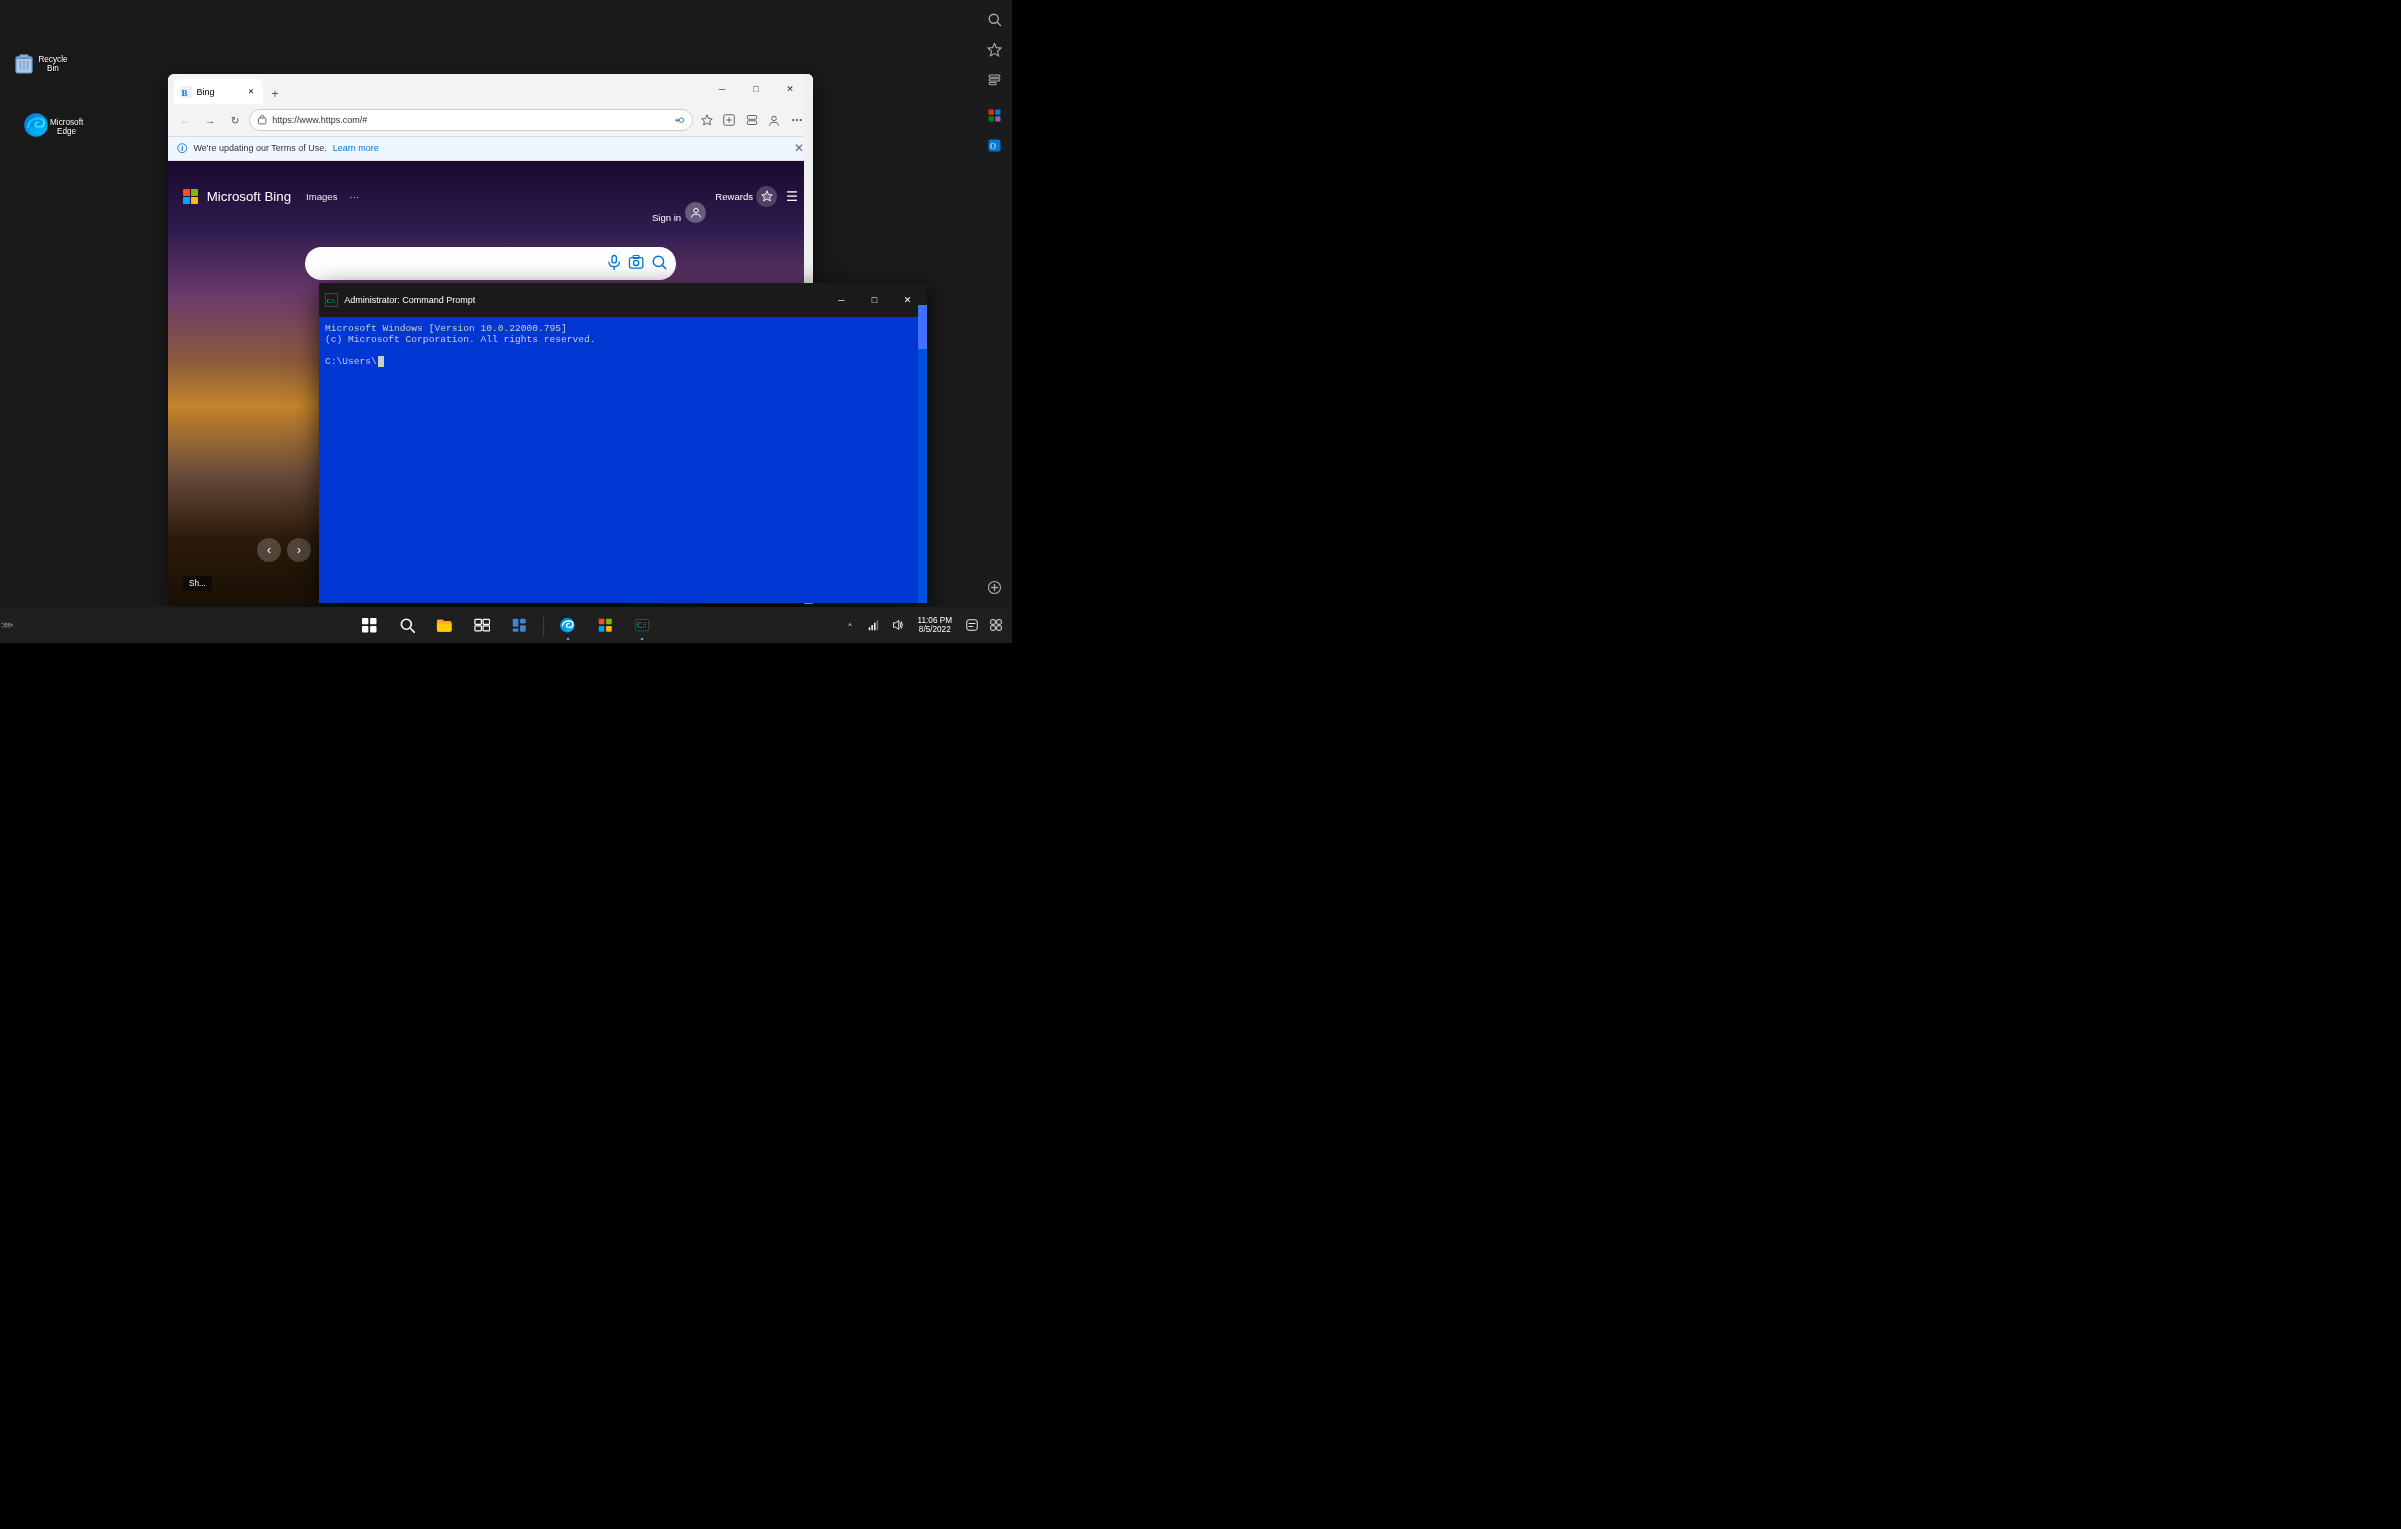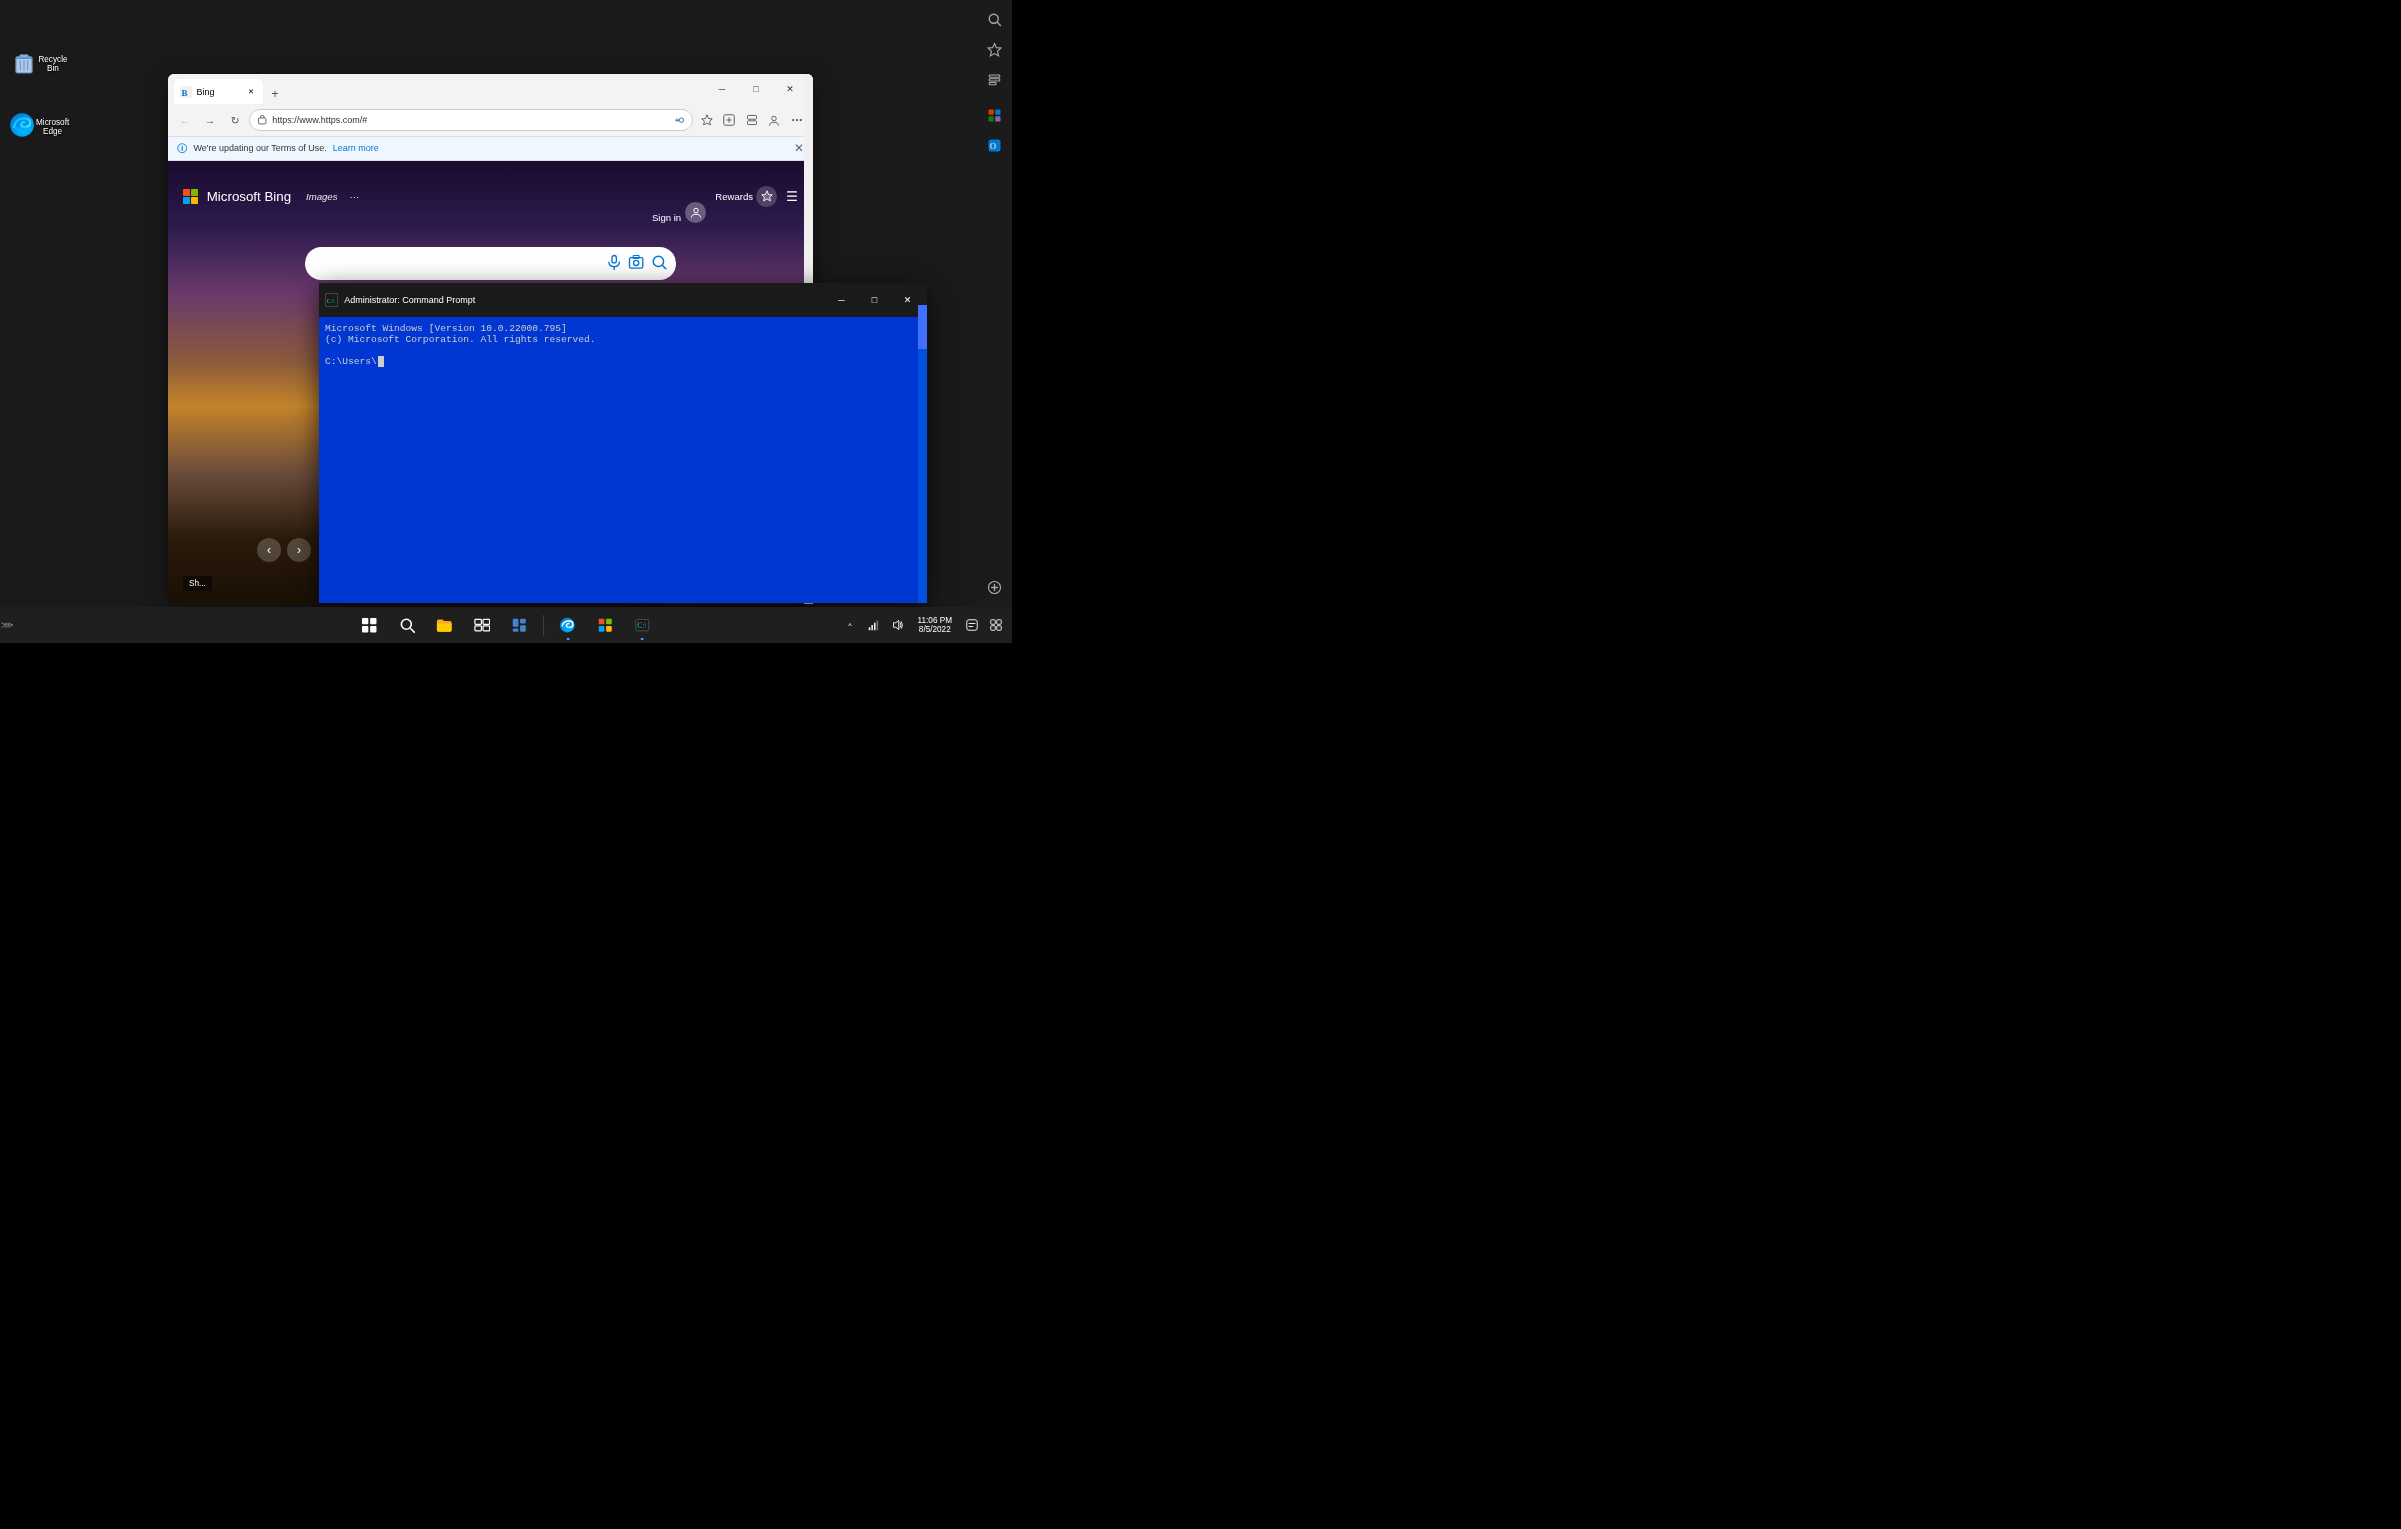--- a/index.html
+++ b/index.html
@@ -349,21 +349,20 @@
       height: 15px;
     }
     #bing-logo-squares span {
       border-radius: 0.7px;
     }
     .bing-nav {
       display: flex;
       align-items: flex-start;
       margin-left: 15px;
       gap: 12px;
-      font-style: italic;
     }
     .bing-nav-item {
       color: #fff;
       font-size: 9.6px;
       cursor: pointer;
       opacity: 0.9;
     }
     .bing-spacer { flex: 1; }
     .bing-header-right {
       display: flex;
@@ -527,21 +526,21 @@
         <rect x="13" y="9" width="12" height="4" rx="1.5" fill="#8ab0d8" stroke="#5a8fc0" stroke-width="1"></rect>
         <line x1="8" y1="14" x2="30" y2="14" stroke="#5a8fc0" stroke-width="1.5"></line>
         <line x1="14" y1="17" x2="14" y2="30" stroke="#5a8fc0" stroke-width="1.2"></line>
         <line x1="19" y1="17" x2="19" y2="30" stroke="#5a8fc0" stroke-width="1.2"></line>
         <line x1="24" y1="17" x2="24" y2="30" stroke="#5a8fc0" stroke-width="1.2"></line>
       </svg>
     </div>
     <span class="icon-label">Recycle Bin</span>
   </div>
 
-  <div class="desktop-icon" style="left:5px;top:107px;">
+  <div class="desktop-icon" style="left:19px;top:107px;">
     <div class="icon-img">
       <svg width="28" height="28" viewBox="0 0 38 38">
         <defs>
           <linearGradient id="edgeGrad" x1="0%" y1="0%" x2="100%" y2="100%">
             <stop offset="0%" style="stop-color:#0078d4"></stop>
             <stop offset="100%" style="stop-color:#00b4ff"></stop>
           </linearGradient>
           <linearGradient id="edgeGrad2" x1="0%" y1="0%" x2="100%" y2="100%">
             <stop offset="0%" style="stop-color:#00b4ff"></stop>
             <stop offset="100%" style="stop-color:#50e6ff"></stop>

